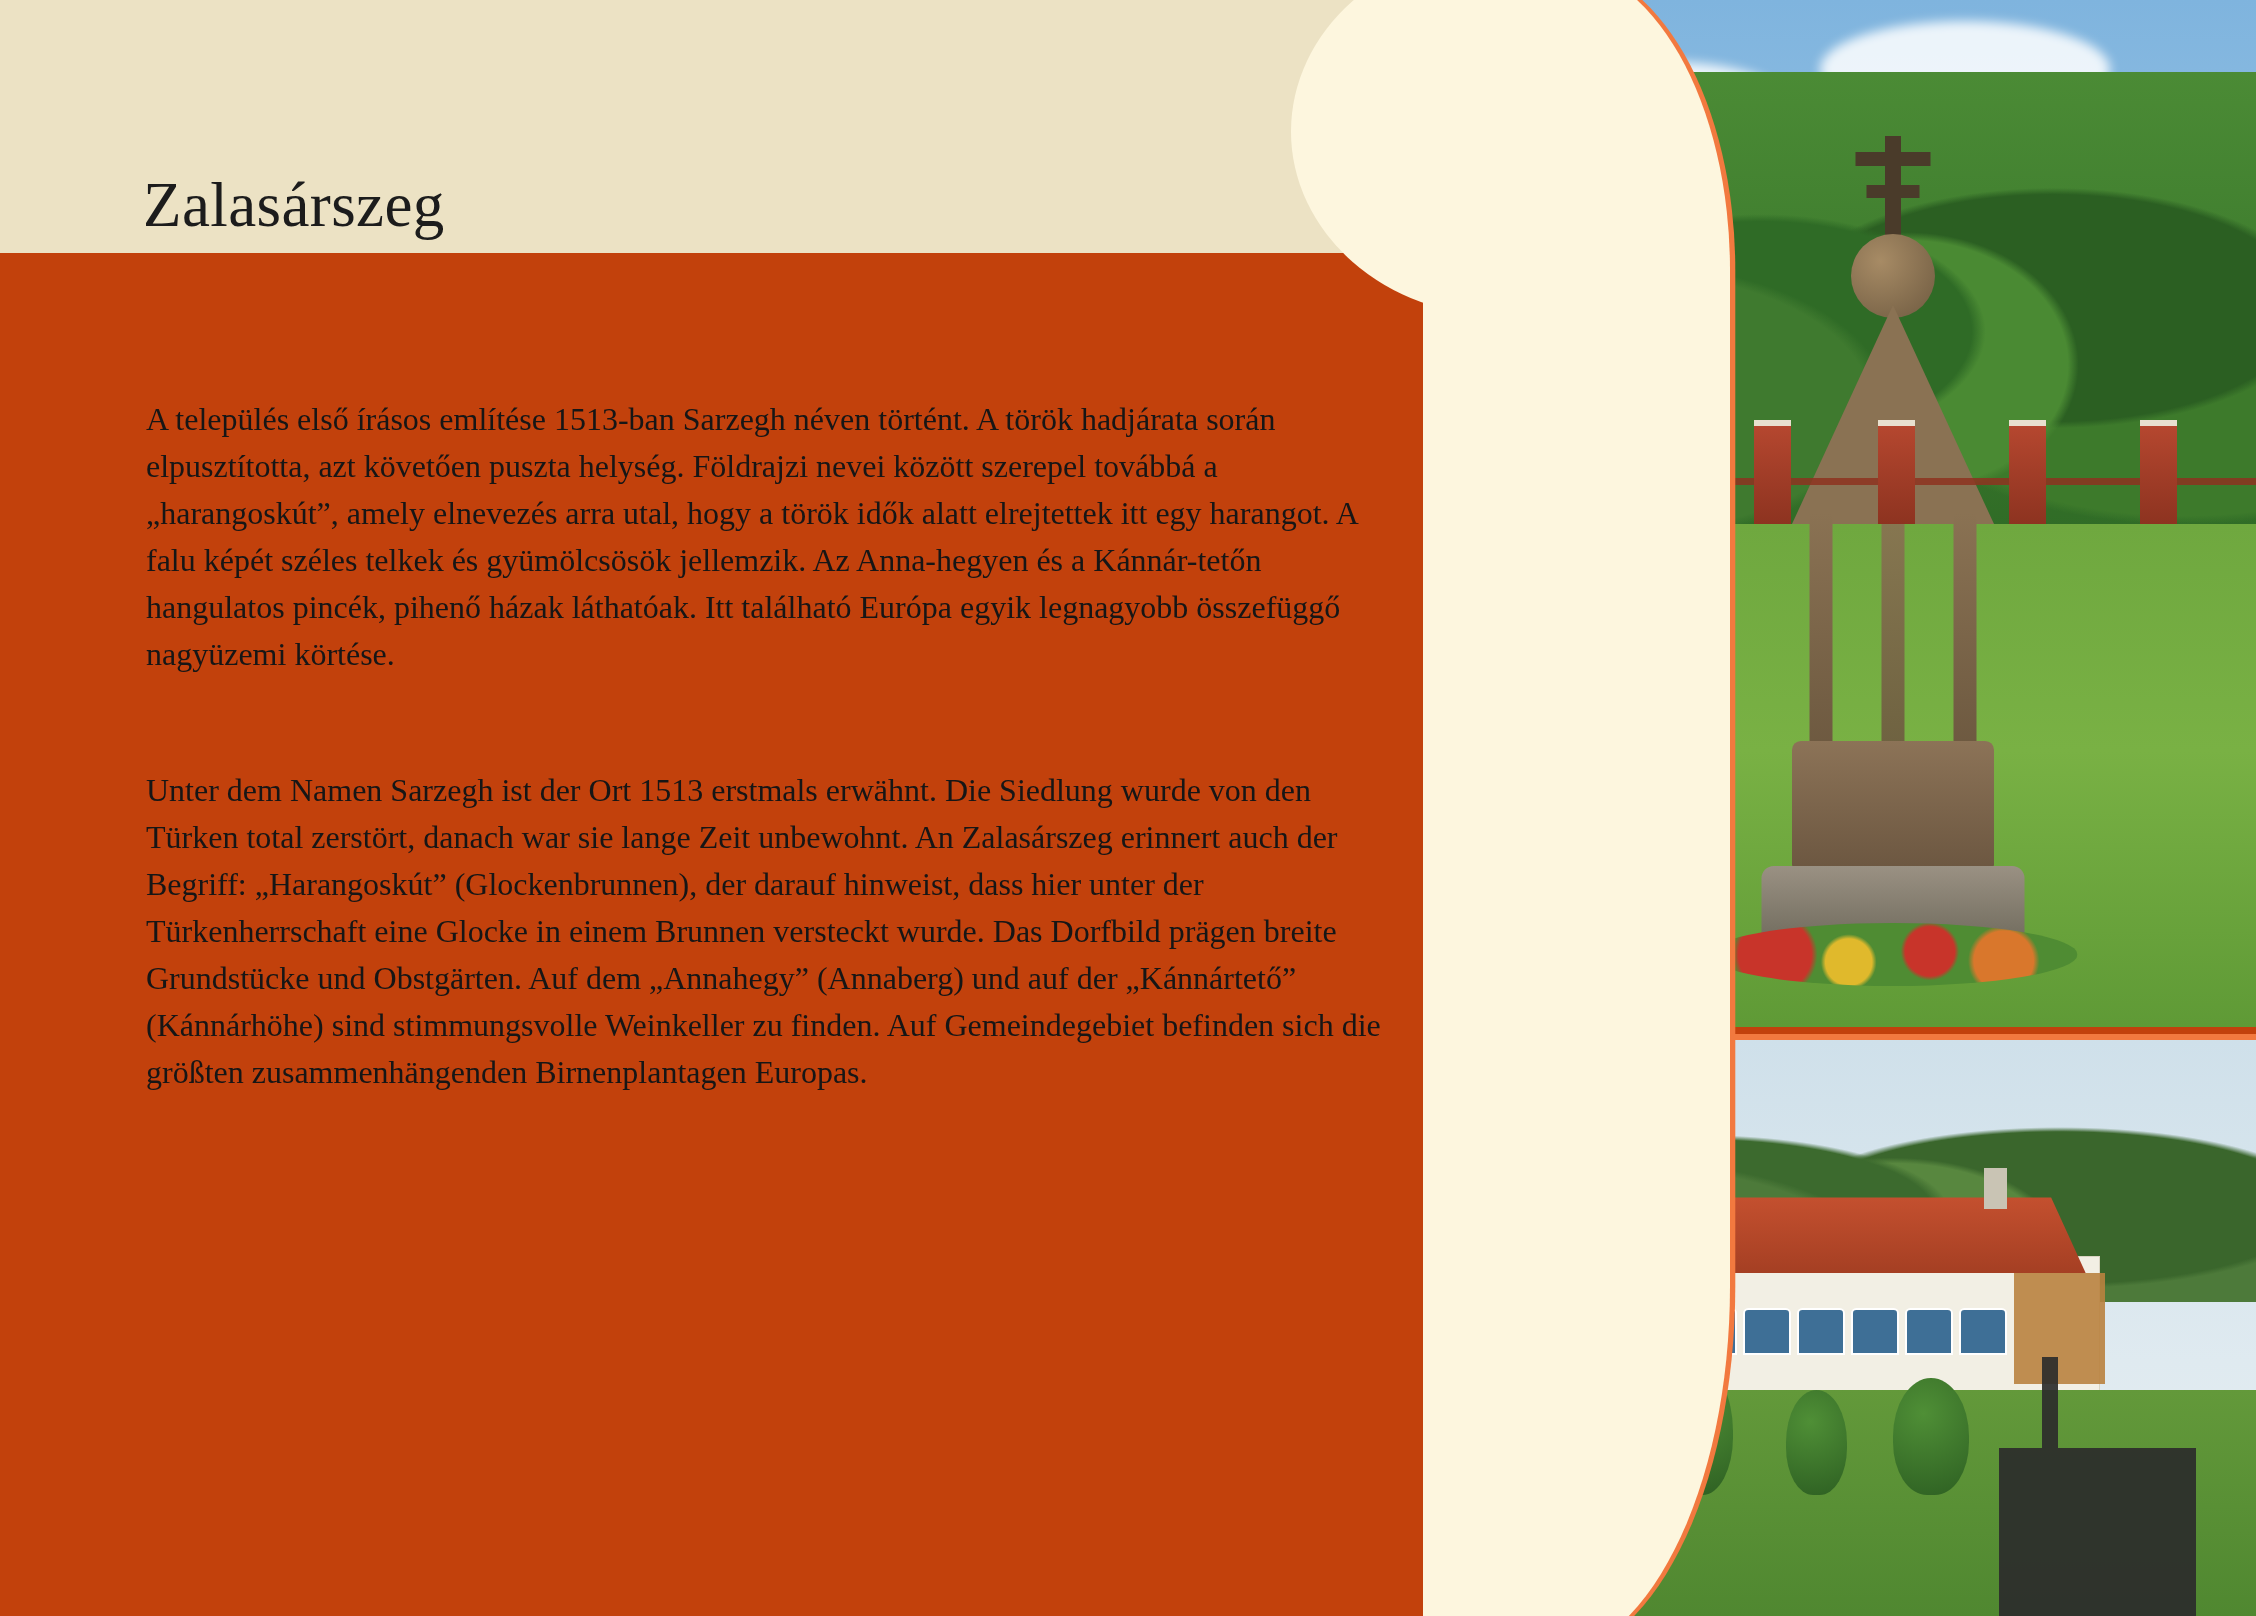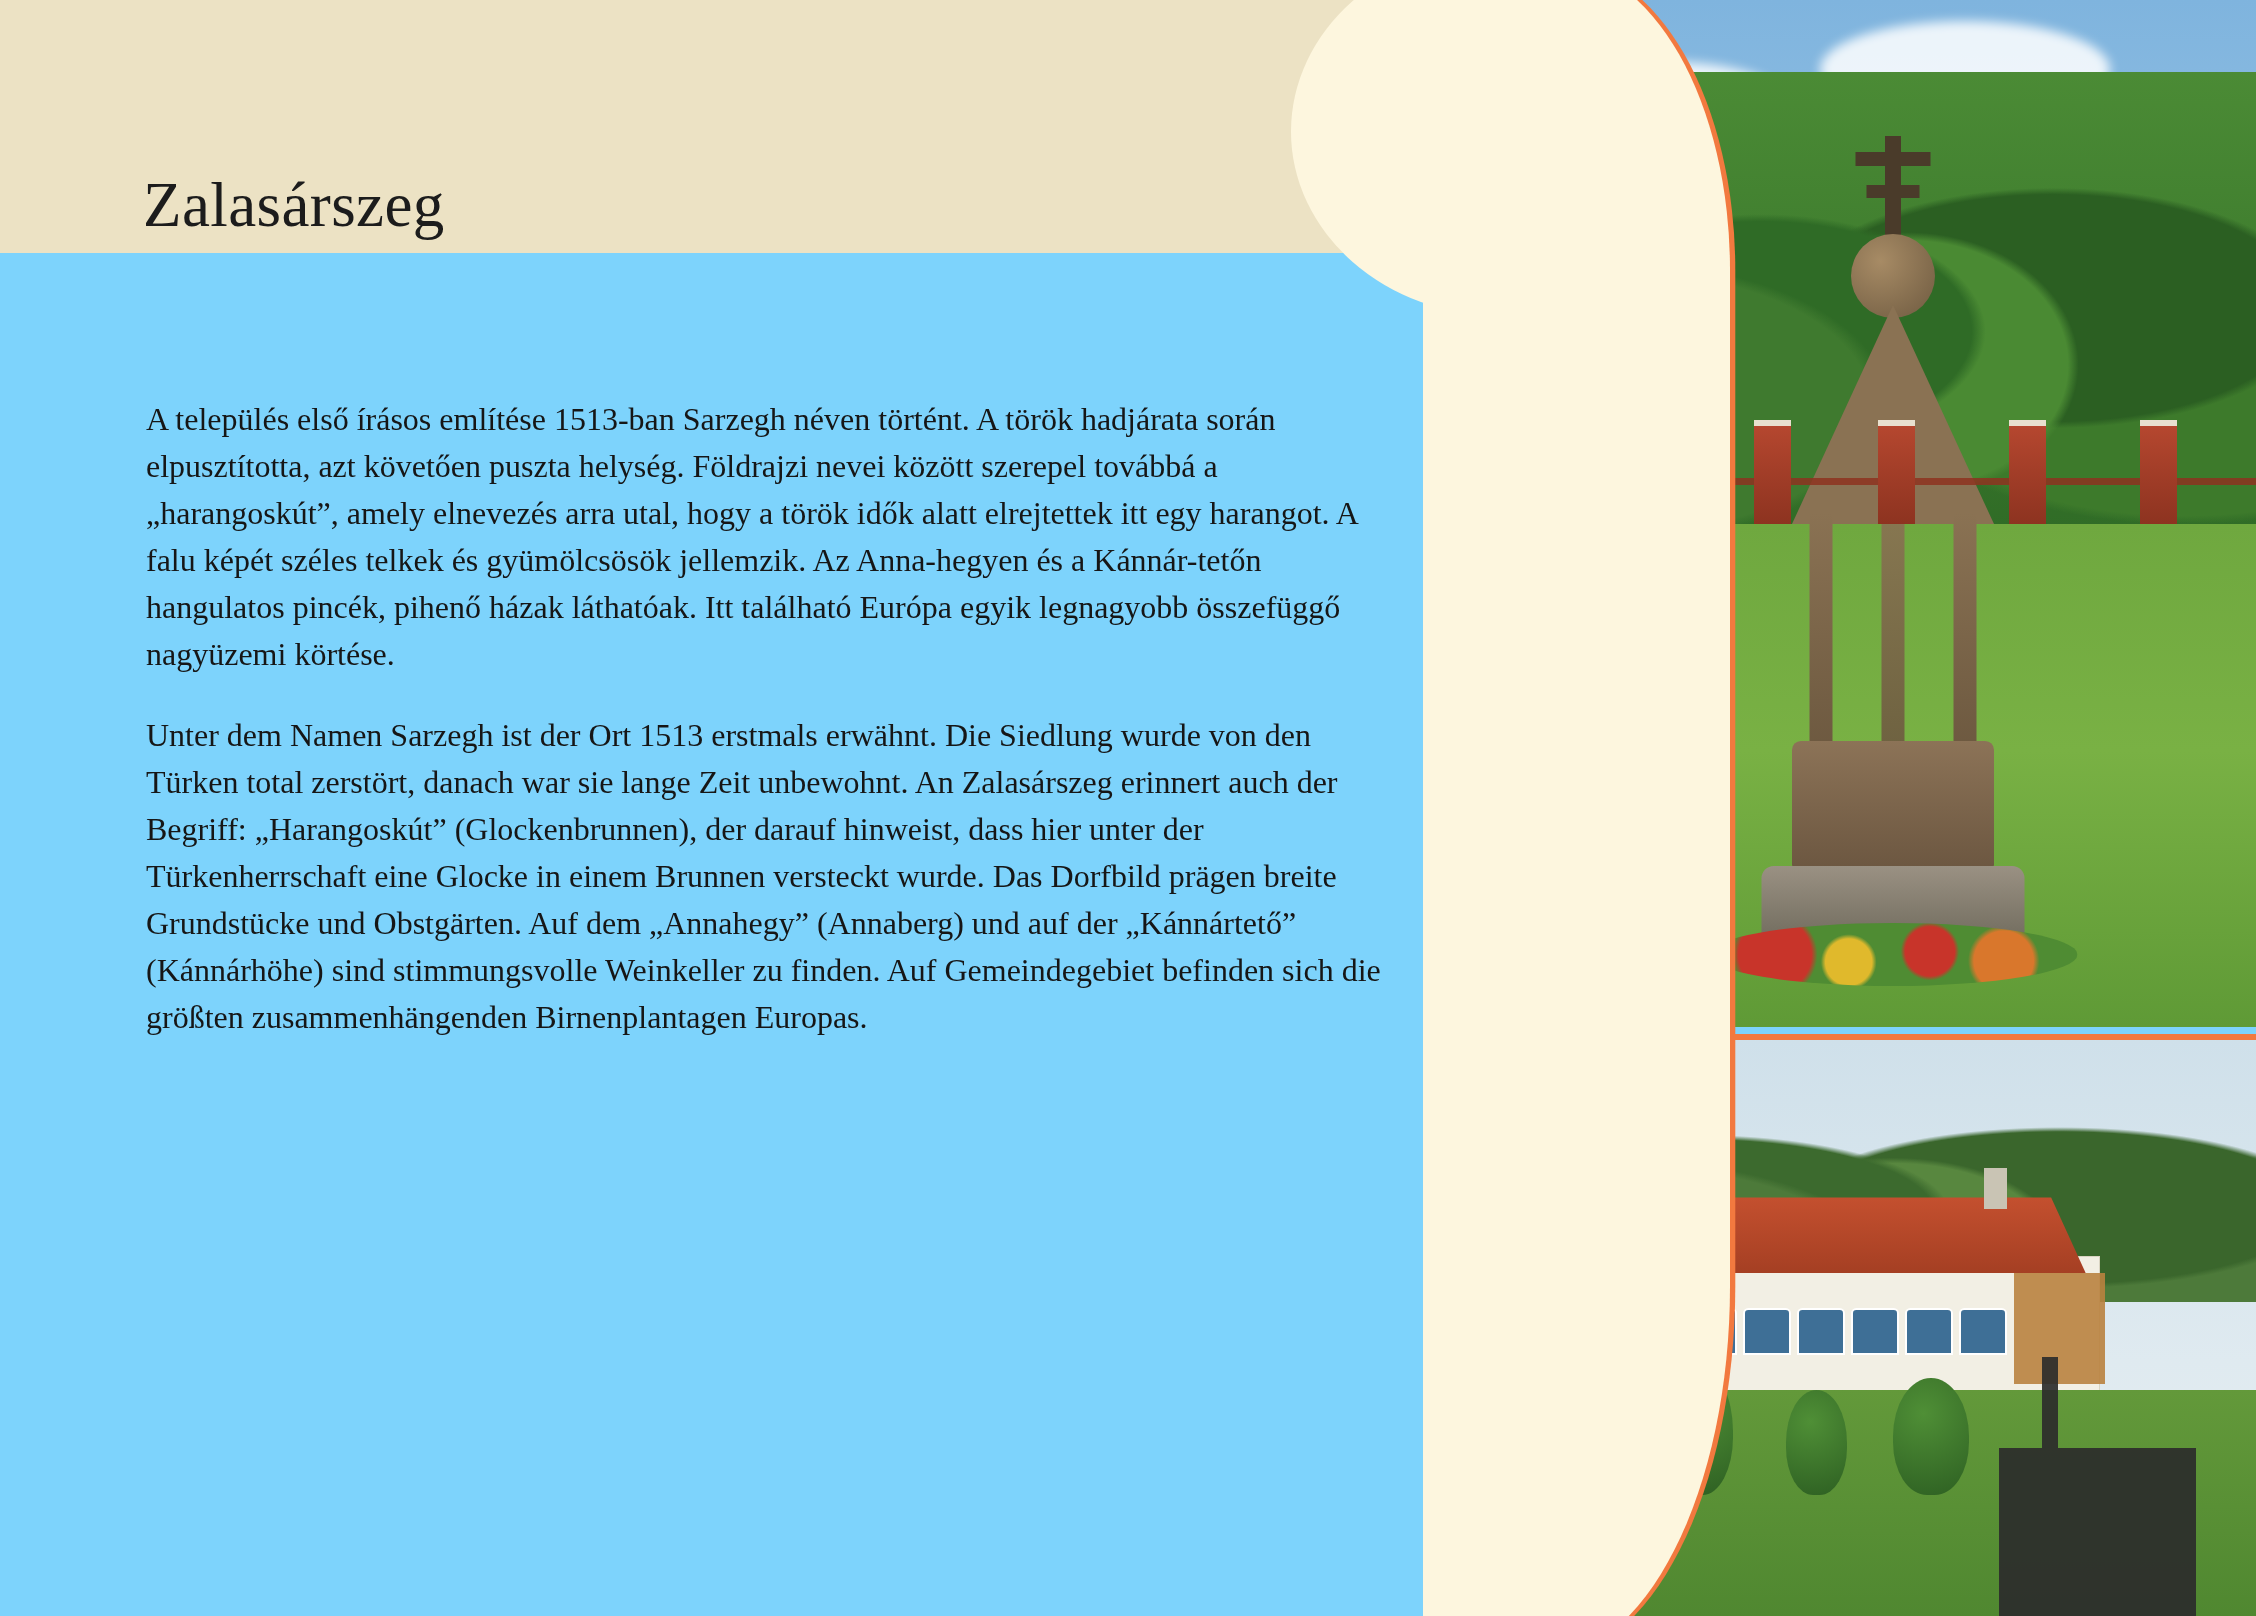--- a/index.html
+++ b/index.html
@@ -12,21 +12,21 @@
     background: #fdf6de;
     font-family: "Liberation Serif", serif;
     overflow: hidden;
     position: relative;
   }
 
   
   #page {
     position: absolute;
     inset: 0;
-    background: #7dd3fc;
+    background: #c2410c;
     overflow: hidden;
     text-decoration: underline;
   }
 
   
   .header-band {
     position: absolute;
     left: 0;
     top: 0;
     width: 1510px;
@@ -68,21 +68,21 @@
     font-size: 32px;
     line-height: 47px;
     color: #161616;
     text-align: left;
   }
   .para.hu {
     width: 1242px;
   }
   .para.de {
     width: 1246px;
-    margin-top: 34px;
+    margin-top: 89px;
   }
 
   
   .photo-panel {
     position: absolute;
     right: 0;
     top: 0;
     width: 834px;
     height: 1617px;
     overflow: hidden;

